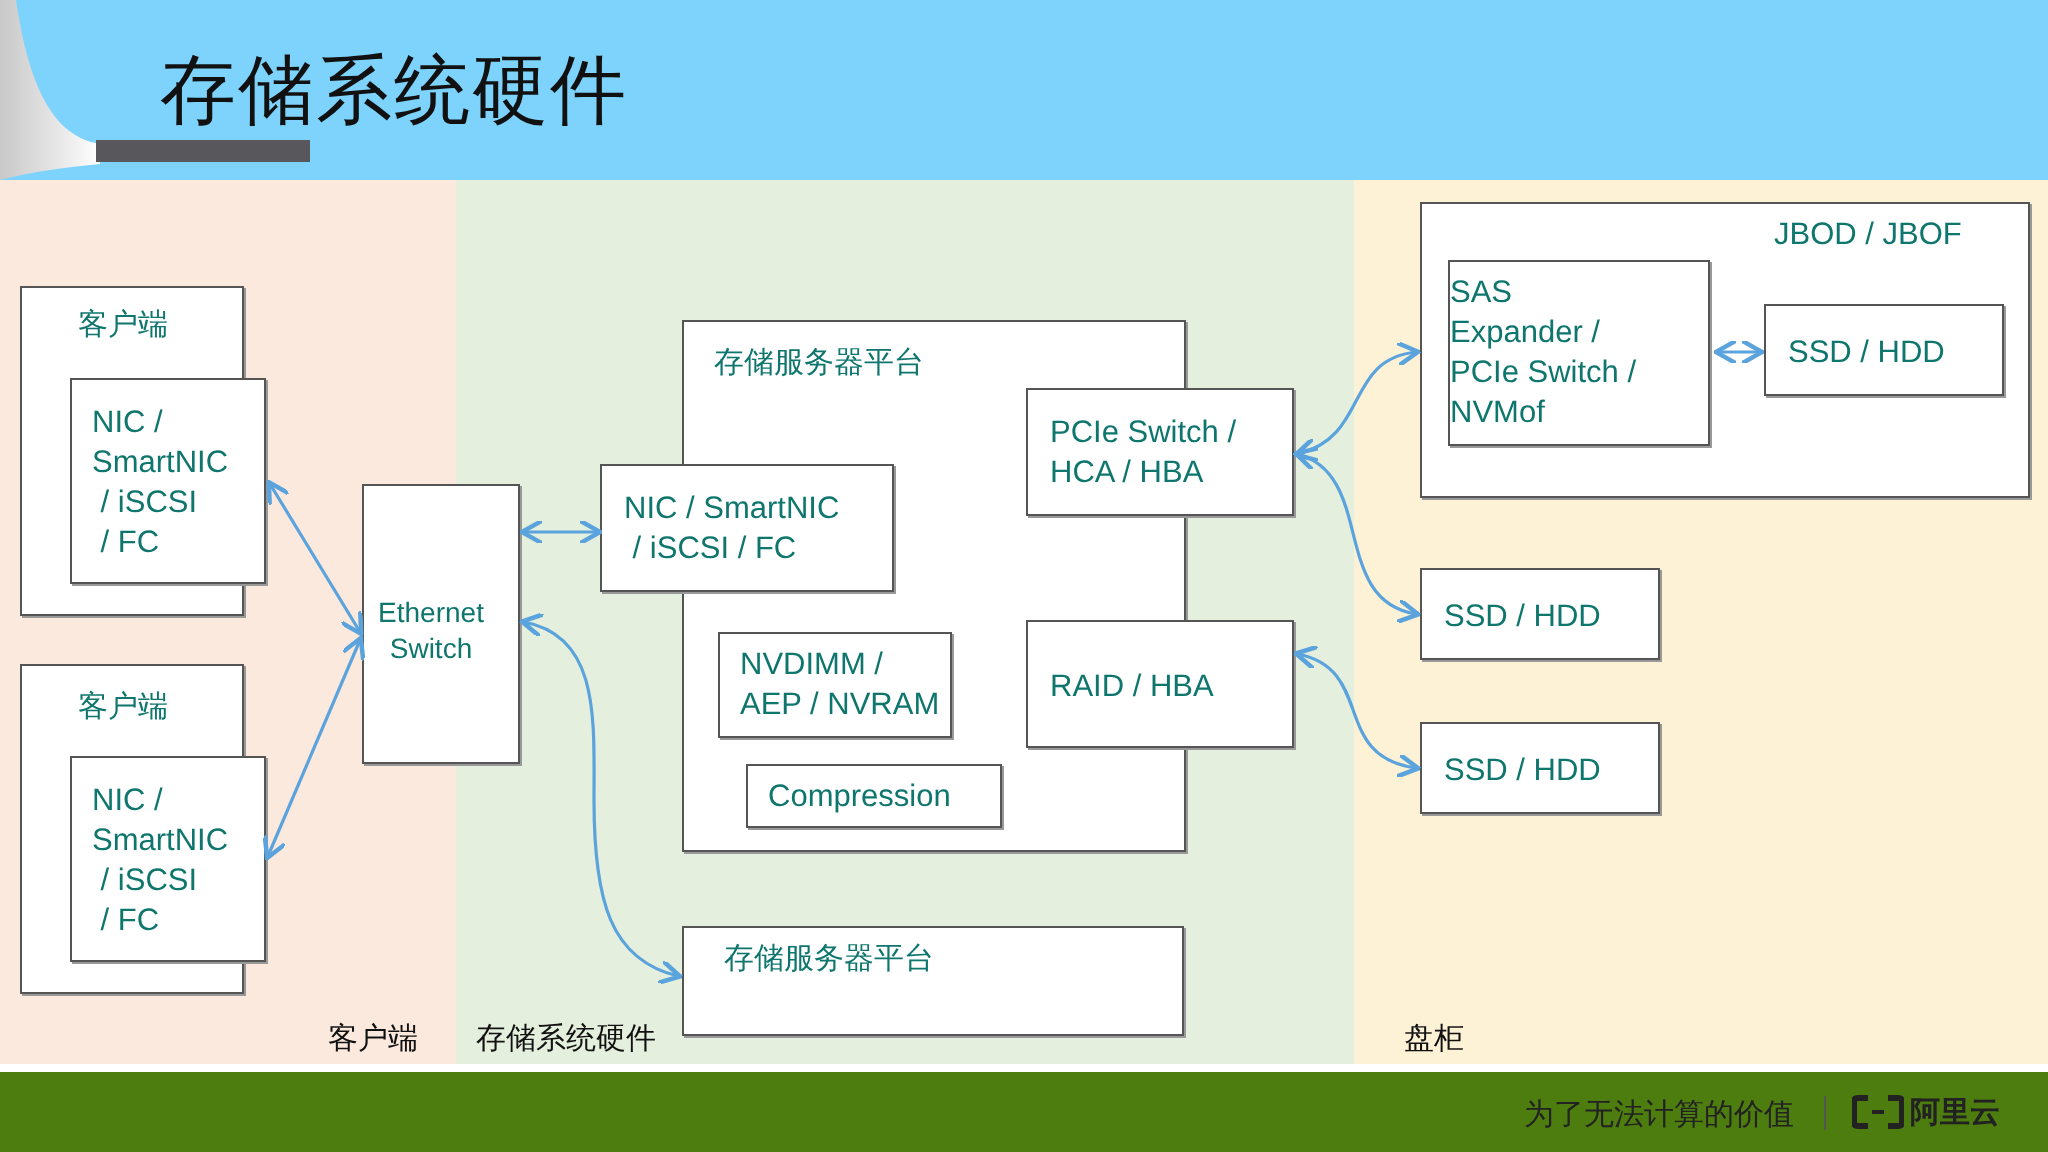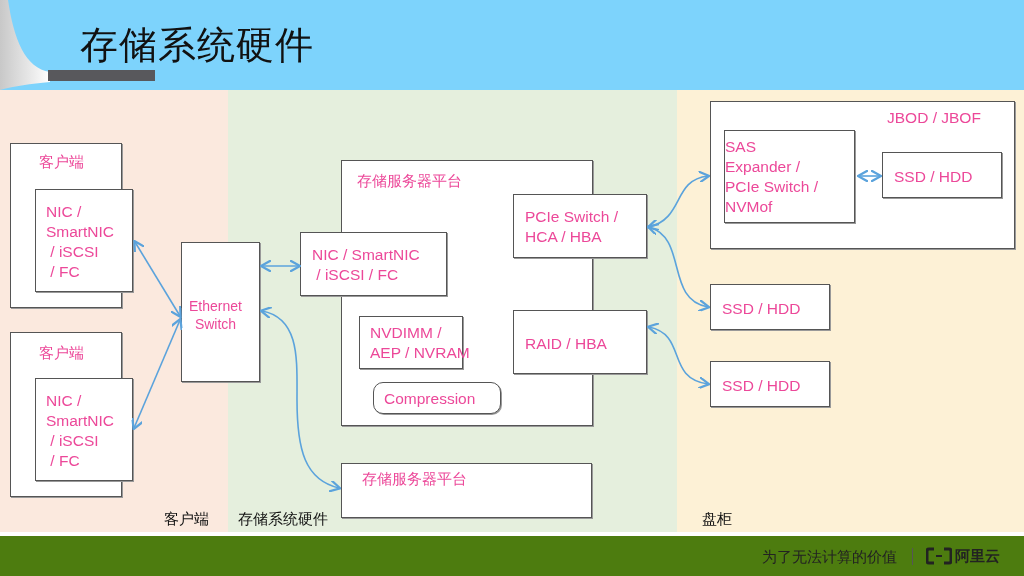--- a/index.html
+++ b/index.html
@@ -12,21 +12,21 @@
   .title { position: absolute; left: 80px; top: 20px; font-size: 38px; font-family: "DejaVu Sans", sans-serif; letter-spacing: 1px; color: #111; }
 
   .zone { position: absolute; top: 90px; height: 442px; }
   .zone-client { left: 0; width: 228px; background: #fbe9de; }
   .zone-server { left: 228px; width: 449px; background: #e5efdd; }
   .zone-disk { left: 677px; width: 347px; background: #fdf1d6; }
 
   .zone-label { position: absolute; font-size: 15px; font-family: "DejaVu Sans", sans-serif; color: #111; }
 
   .box { position: absolute; background: #fff; border: 1px solid #555; box-shadow: 1px 1px 0 #999; }
-  .txt { position: absolute; font-size: 15.5px; line-height: 20px; color: #ec4899; white-space: pre; }
+  .txt { position: absolute; font-size: 15.5px; line-height: 20px; color: #0f766e; white-space: pre; }
   .cjk { font-family: "DejaVu Sans", sans-serif; font-size: 15px; }
 
   .footer { position: absolute; left: 0; top: 536px; width: 1024px; height: 40px; background: #4d7c0f; text-align: center; }
   .slogan { position: absolute; left: 762px; top: 12px; font-size: 15px; font-family: "DejaVu Sans", sans-serif; color: #222; }
   .sep { position: absolute; left: 912px; top: 12px; width: 1px; height: 17px; background: #555; }
   .logo-icon { position: absolute; left: 926px; top: 11px; width: 26px; height: 18px; }
   .brand { position: absolute; left: 955px; top: 11px; font-size: 15px; font-family: "DejaVu Sans", sans-serif; color: #222; font-weight: bold; }
 
   svg.arrows { position: absolute; left: 0; top: 0; width: 1024px; height: 576px; pointer-events: none; }
 </style>
@@ -81,25 +81,25 @@
 Switch</div>
 </div>
 
 <div class="box" style="left:341px; top:160px; width:252px; height:266px;">
   <div class="txt cjk" style="left:15px; top:10px;">存储服务器平台</div>
 </div>
 <div class="box" style="left:300px; top:232px; width:147px; height:64px;padding-left:45px;">
   <div class="txt" style="left:11px; top:12px;">NIC / SmartNIC
  / iSCSI / FC</div>
 </div>
-<div class="box" style="left:359px; top:316px; width:104px; height:53px;">
+<div class="box" style="left:359px; top:316px; width:117px; height:53px;">
   <div class="txt" style="left:10px; top:6px;">NVDIMM /
 AEP / NVRAM</div>
 </div>
-<div class="box" style="left:373px; top:382px; width:128px; height:32px;border-radius:10px;">
+<div class="box" style="left:373px; top:382px; width:128px; height:32px;">
   <div class="txt" style="left:10px; top:6px;">Compression</div>
 </div>
 <div class="box" style="left:513px; top:194px; width:134px; height:64px;">
   <div class="txt" style="left:11px; top:12px;">PCIe Switch /
 HCA / HBA</div>
 </div>
 <div class="box" style="left:513px; top:296px; width:134px; height:64px;margin-top:14px;">
   <div class="txt" style="left:11px; top:23px;">RAID / HBA</div>
 </div>
 

